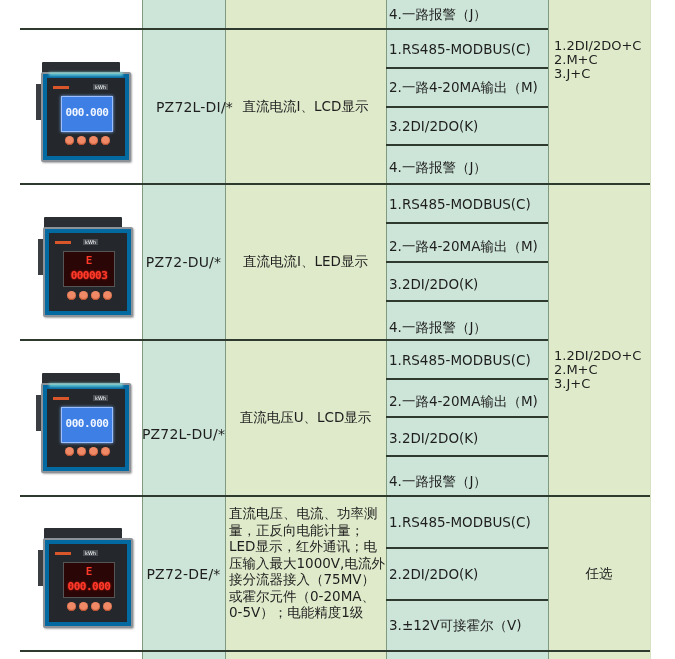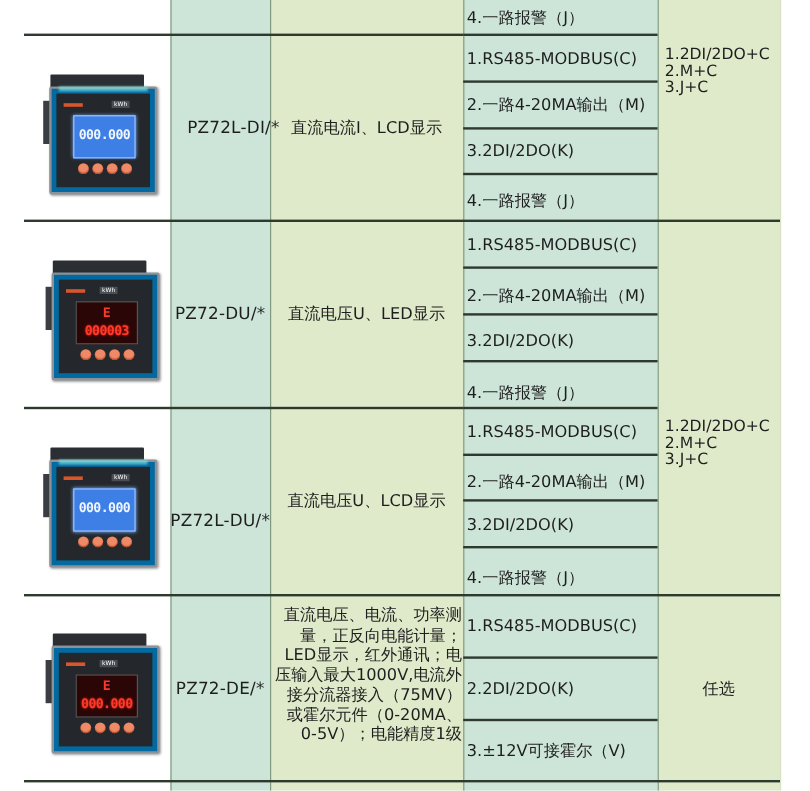--- a/index.html
+++ b/index.html
@@ -125,21 +125,21 @@
       <div class="m-btns">
           <div class="m-btn"></div>
           <div class="m-btn"></div>
           <div class="m-btn"></div>
           <div class="m-btn"></div>
         </div>
     </div>
   </div>
 </div>
 <div class="cell-text center model" style="left:142px;top:185px;width:83px;height:154px;">PZ72-DU/*</div>
-<div class="cell-text center" style="left:225px;top:185px;width:161px;height:154px;">直流电压U、LED显示</div>
+<div class="cell-text center" style="left:225px;top:185px;width:161px;height:154px;">直流电流I、LED显示</div>
 <div class="cell-text" style="left:389px;top:185px;height:37px;">1.RS485-MODBUS(C)</div>
 <div class="cell-text" style="left:389px;top:228px;height:37px;">2.一路4-20MA输出（M)</div>
 <div class="cell-text" style="left:389px;top:266px;height:36px;">3.2DI/2DO(K)</div>
 <div class="cell-text" style="left:389px;top:310px;height:36px;">4.一路报警（J）</div>
 
 <div class="meter" style="left:36px;top:373px;">
   <div class="m-back"></div>
     <div class="m-side"></div>
   <div class="m-frame">
       <div class="m-glow"></div>
@@ -179,16 +179,16 @@
       <div class="m-btns">
           <div class="m-btn"></div>
           <div class="m-btn"></div>
           <div class="m-btn"></div>
           <div class="m-btn"></div>
         </div>
     </div>
   </div>
 </div>
 <div class="cell-text center model" style="left:142px;top:497px;width:83px;height:153px;">PZ72-DE/*</div>
-<div class="cell-text multi" style="left:229px;top:505px;width:156px;text-align:right;">直流电压、电流、功率测量，正反向电能计量；LED显示，红外通讯；电压输入最大1000V,电流外接分流器接入（75MV）或霍尔元件（0-20MA、0-5V）；电能精度1级</div>
+<div class="cell-text multi" style="left:229px;top:505px;width:156px;">直流电压、电流、功率测量，正反向电能计量；LED显示，红外通讯；电压输入最大1000V,电流外接分流器接入（75MV）或霍尔元件（0-20MA、0-5V）；电能精度1级</div>
 <div class="cell-text" style="left:389px;top:497px;height:50px;">1.RS485-MODBUS(C)</div>
 <div class="cell-text" style="left:389px;top:549px;height:50px;">2.2DI/2DO(K)</div>
 <div class="cell-text" style="left:389px;top:601px;height:49px;">3.±12V可接霍尔（V)</div>
 
 </body></html>

